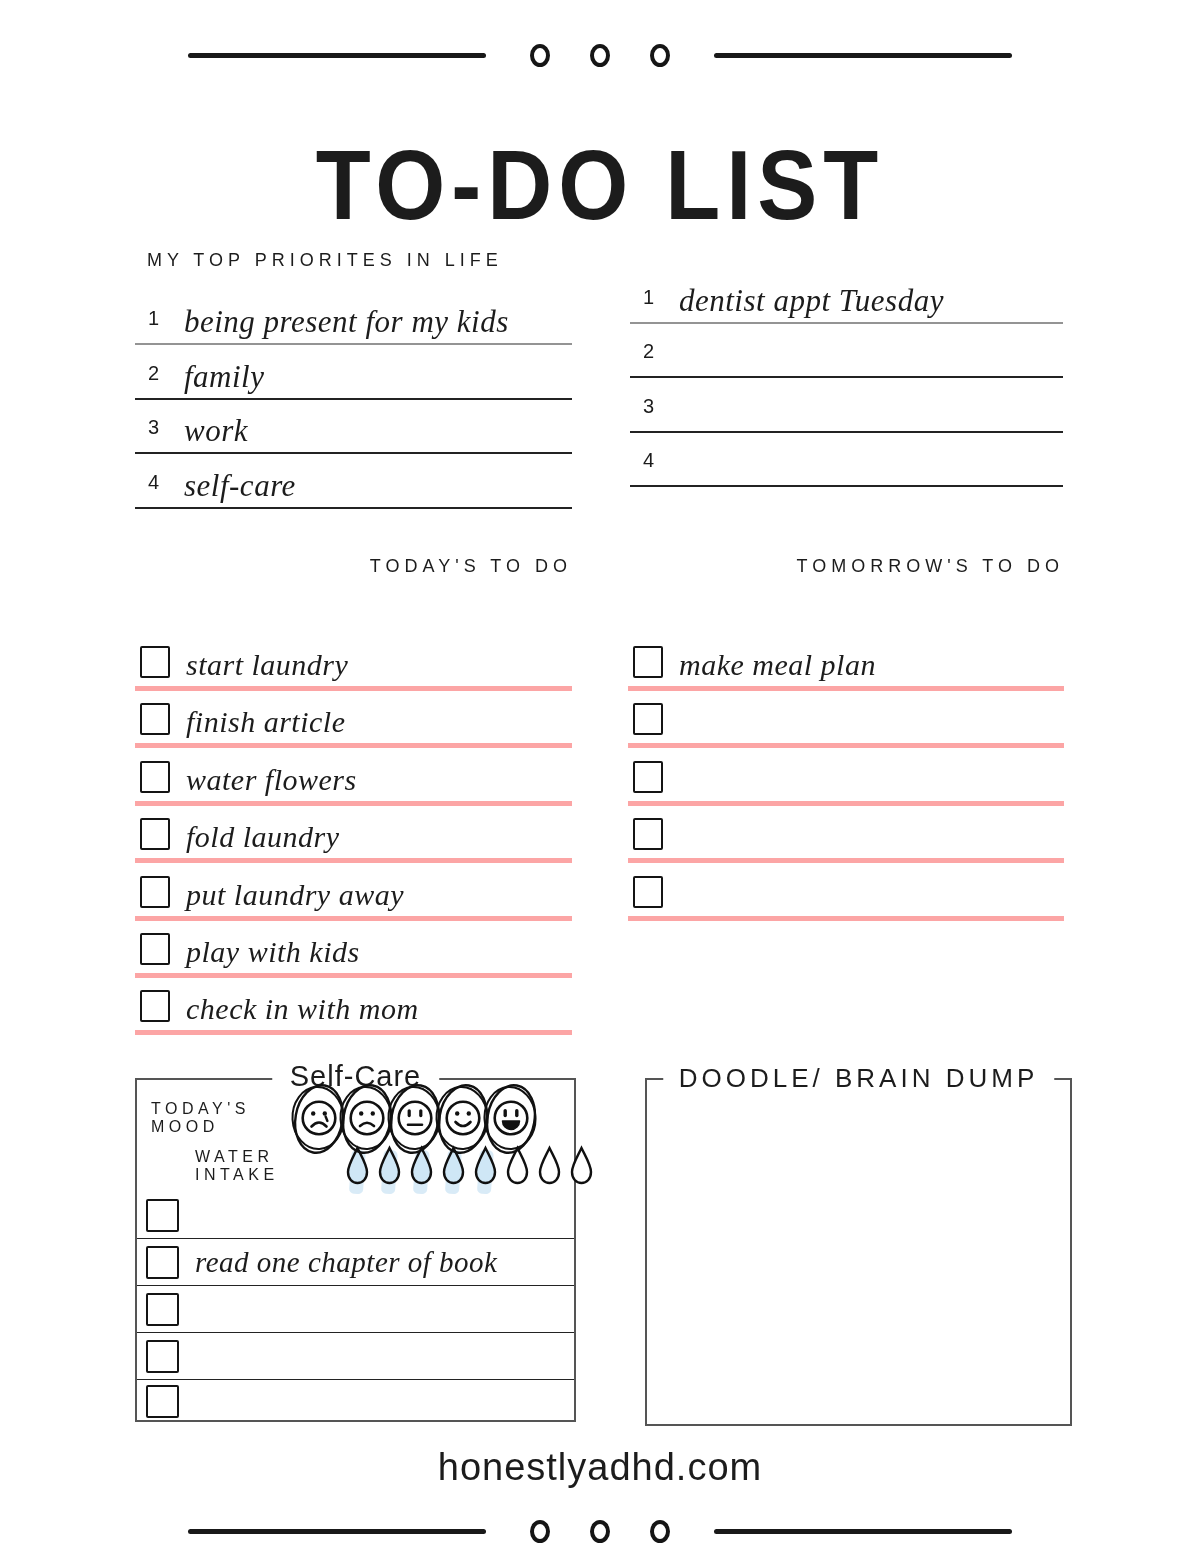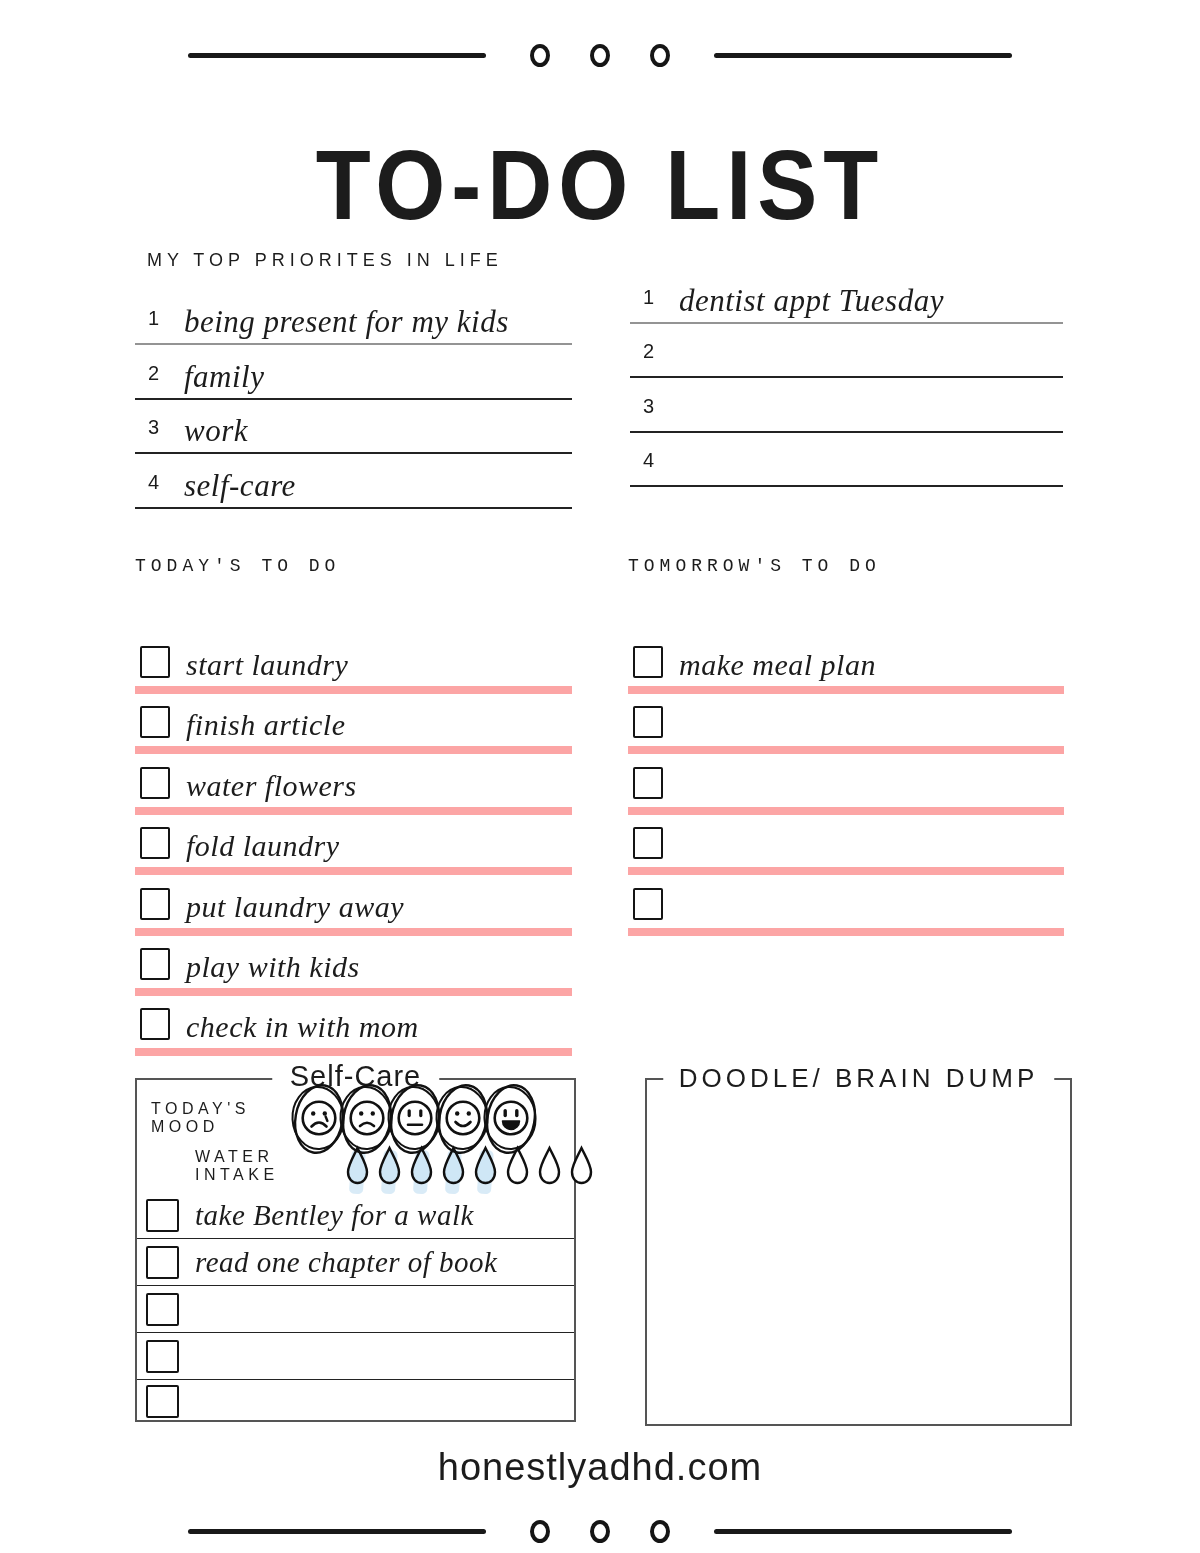--- a/index.html
+++ b/index.html
@@ -35,23 +35,23 @@
   .num-rows { margin-top:19px; }
   .n-row { height:52.5px; border-bottom:2px solid #232323; display:flex; align-items:flex-end; }
   .num-rows .n-row:first-child { border-color:#949494; }
   .n-num { font-size:20px; margin:0 0 13px 13px; min-width:22px; }
   .n-text { font-size:31px; margin:0 0 3px 14px; white-space:nowrap; }
 
   
   .check-col { position:absolute; top:556px; }
   #today { left:135px; width:437px; }
   #tomorrow { left:628px; width:436px; }
-  .check-col .sec-head { text-align:left;font-family:Liberation Mono, monospace; }
+  .check-col .sec-head { text-align:right; }
   .check-rows { margin-top:56px; }
-  .c-row { height:52.4px; border-bottom:8px solid #fca5a5; display:flex; align-items:flex-end; }
+  .c-row { height:52.4px; border-bottom:5px solid #fca5a5; display:flex; align-items:flex-end; }
   .cbox { width:26px; height:28px; border:2.5px solid #141414; border-radius:2px; background:#fff; margin:0 0 8px 5px; flex:none; }
   .c-text { font-size:30px; margin:0 0 4px 16px; white-space:nowrap; }
 
   
   .sc-box { position:absolute; left:135px; top:1078px; width:437px; height:340px; border:2px solid #555; }
   .sc-title {
     position:absolute; top:-20px; left:50%; transform:translateX(-50%);
     background:#fff; padding:0 18px; font-size:29px; letter-spacing:1px; white-space:nowrap;
   }
   .sc-row-label { font-size:16px; letter-spacing:4.5px; width:148px; margin-left:14px; flex:none; }
@@ -357,21 +357,20 @@
       <path class="dp" d="M14.5 2 C11 9.5 5 19 5 26 C5 32.5 9.2 37 14.5 37 C19.8 37 24 32.5 24 26 C24 19 18 9.5 14.5 2 Z"></path>
     </svg>
   </span>
 </span>
     </div>
 
     <div class="sc-rows">
 
         <div class="c-row">
           <span class="cbox"></span>
-          <span class="c-text hand">take Bentley for a walk</span>
         </div>
 
         <div class="c-row">
           <span class="cbox"></span>
           <span class="c-text hand">read one chapter of book</span>
         </div>
 
         <div class="c-row">
           <span class="cbox"></span>
           <span class="c-text hand"></span>

